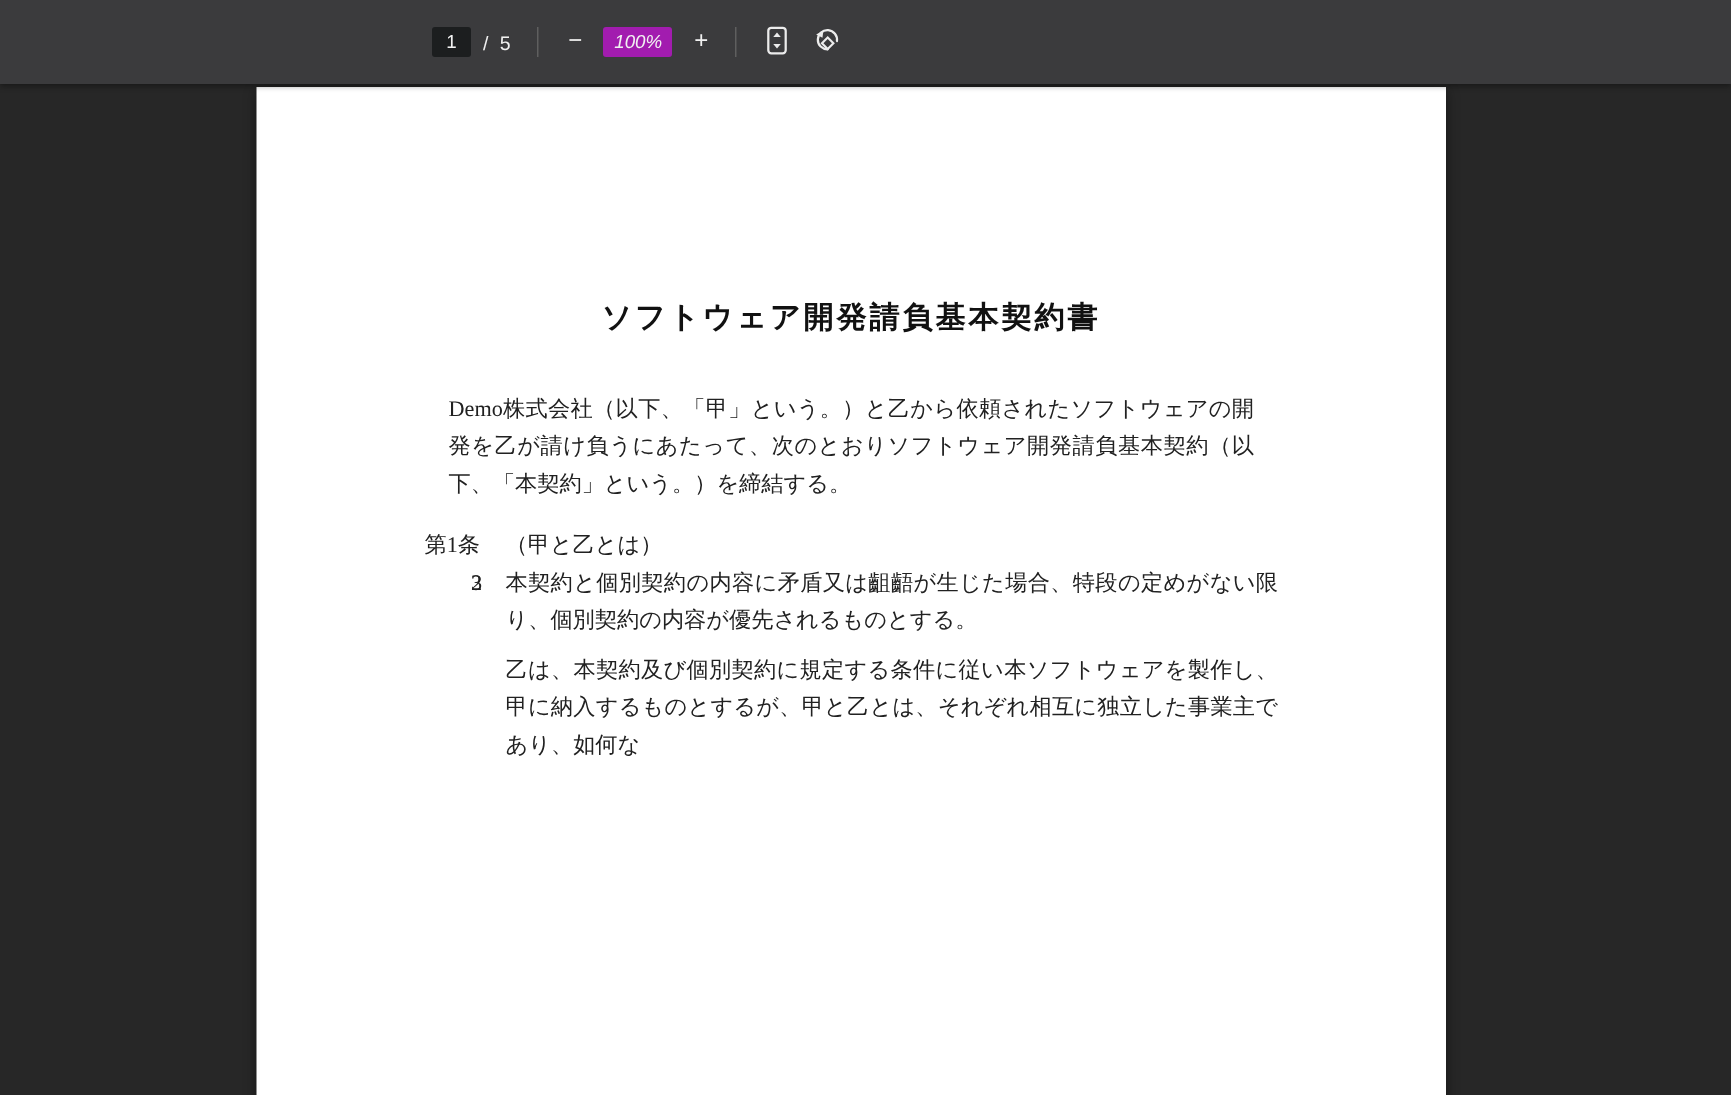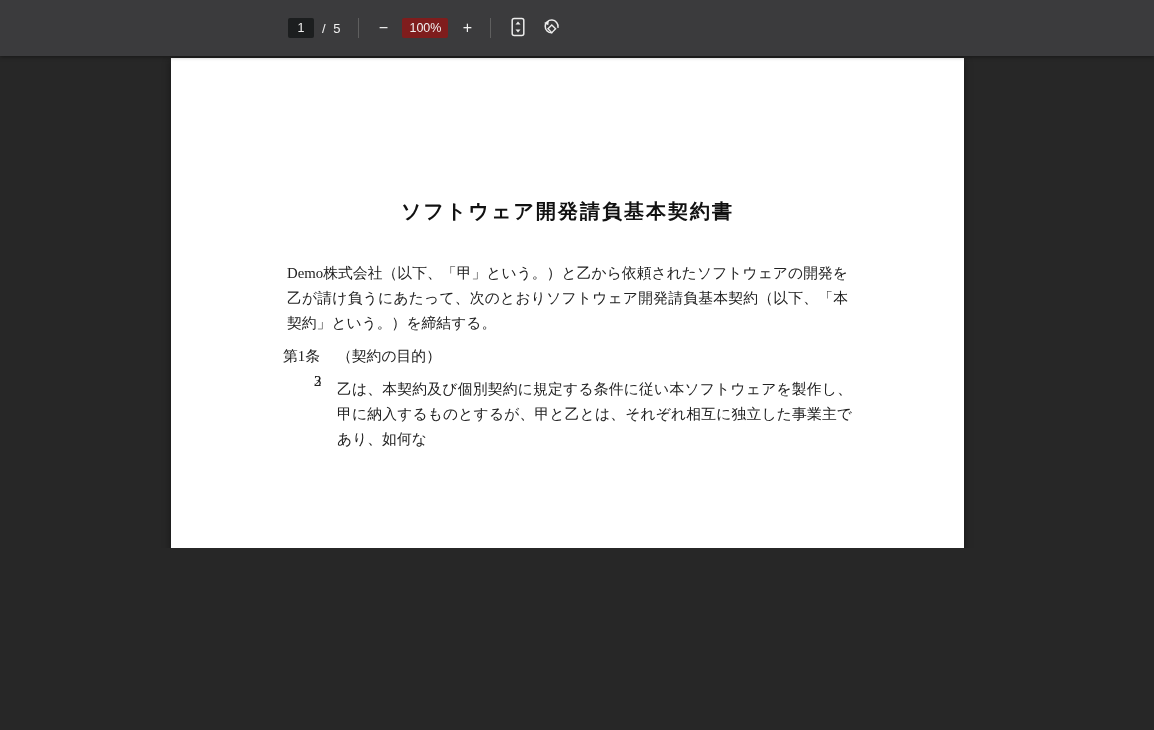--- a/index.html
+++ b/index.html
@@ -26,44 +26,44 @@
   .sep{width:1px;height:20px;background:#5f5f5f;flex:none;}
   .sep.s1{margin-left:16px;margin-right:14px;}
   .sep.s2{margin-left:13px;margin-right:14px;}
   .tbtn{
     background:none;border:none;color:#f1f1f1;padding:0;margin:0;cursor:pointer;
     display:flex;align-items:center;justify-content:center;
     font-family:"Liberation Sans","DejaVu Sans",sans-serif;
   }
   .zoom-out{width:20px;height:24px;font-size:16px;}
   .zoom-box{
-    margin-left:9px;background:#7f1d1d;border-radius:2px;
-    padding:3px 7px;font-size:12.5px;cursor:pointer;
+    margin-left:9px;background:#a21caf;border-radius:2px;
+    padding:3px 7px;font-size:12.5px;cursor:pointer;font-style:italic;
   }
   .zoom-in{width:20px;height:24px;font-size:16px;margin-left:9px;}
   .icon-btn{width:26px;height:26px;}
   .rotate-btn{margin-left:8px;}
   
-  .canvas{position:relative;height:492px;overflow:hidden;}
+  .canvas{position:relative;height:674px;overflow:hidden;}
   .page{
     position:absolute;left:171px;top:2px;width:793px;height:1122px;
     background:#ffffff;box-shadow:0 2px 8px rgba(0,0,0,.45);
     color:#212121;
     font-family:"Liberation Serif","DejaVu Serif",serif;
   }
   .doc-title{
     margin:140px 0 0;text-align:center;
     font-size:20px;font-weight:bold;letter-spacing:2px;color:#111;
   }
   .doc-body{
     margin:36px 112px 0;
     font-size:14.8px;line-height:25px;
     text-align:justify;
   }
-  .intro{margin:4px;}
+  .intro{margin:16px;}
   .article{margin-top:8px;}
   .article-head{display:flex;}
   .art-no{flex:none;width:54px;}
   .clause{position:relative;padding-left:54px;margin:0;}
   .clause-num{position:absolute;left:31px;top:0;}
 </style>
 </head>
 <body>
 
 <div class="toolbar">
@@ -98,27 +98,28 @@
 
 <div class="canvas">
   <div class="page">
     <h1 class="doc-title">ソフトウェア開発請負基本契約書</h1>
     <div class="doc-body">
       <p class="intro">Demo株式会社（以下、「甲」という。）と乙から依頼されたソフトウェアの開発を乙が請け負うにあたって、次のとおりソフトウェア開発請負基本契約（以下、「本契約」という。）を締結する。</p>
 
       <div class="article">
         <div class="article-head">
           <span class="art-no">第1条</span>
-          <span>（契約の目的）</span>
+          <span>（甲と乙とは）</span>
         </div>
         <p class="clause">
           <span class="clause-num">2</span>
         </p>
         <p class="clause">
           <span class="clause-num">3</span>
+          <span>本契約と個別契約の内容に矛盾又は齟齬が生じた場合、特段の定めがない限り、個別契約の内容が優先されるものとする。</span>
         </p>
       </div>
 
       <div class="article">
         <p class="clause">
           <span>乙は、本契約及び個別契約に規定する条件に従い本ソフトウェアを製作し、甲に納入するものとするが、甲と乙とは、それぞれ相互に独立した事業主であり、如何な</span>
         </p>
       </div>
     </div>
   </div>

